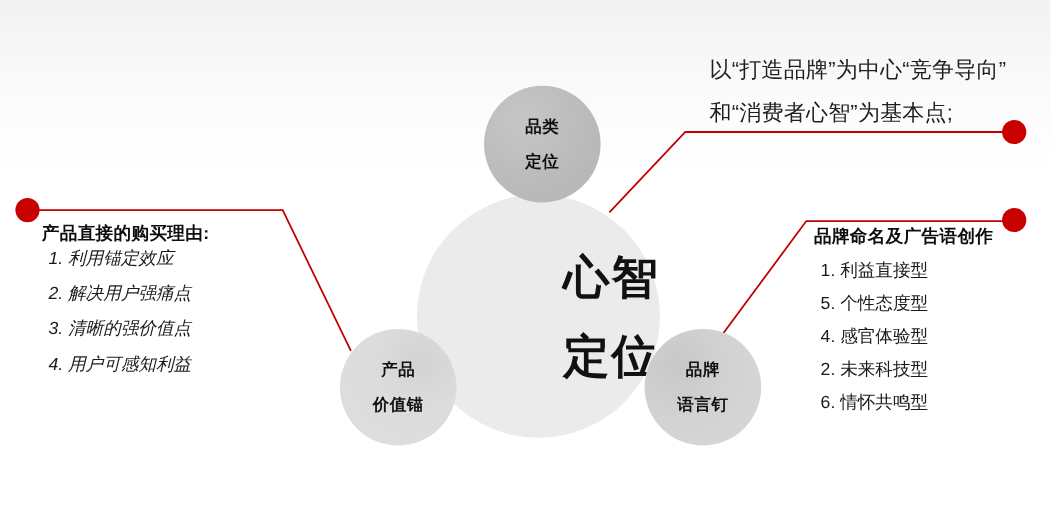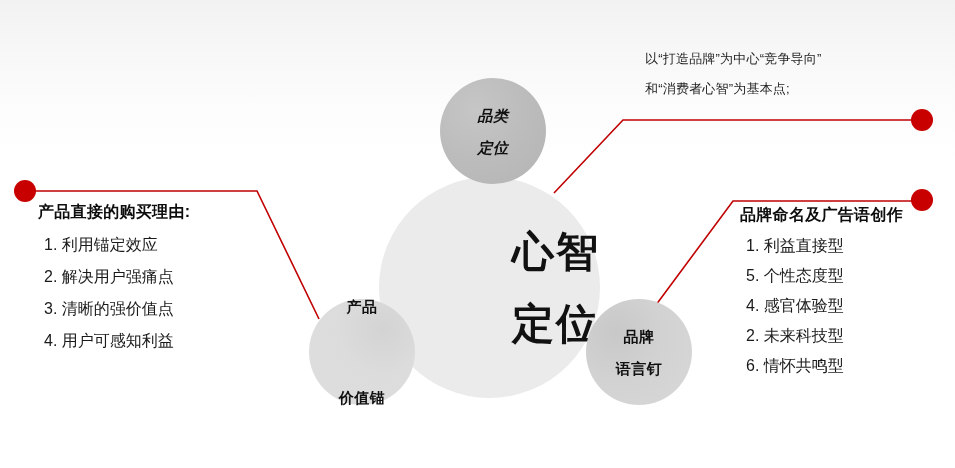--- a/index.html
+++ b/index.html
@@ -61,29 +61,27 @@
     font-size: 15px;
     letter-spacing: 0.5px;
   }
   .satellite .line + .line { margin-top: 17px; }
 
   #circle-category {
     left: 440px;
     top: 78px;
     background: radial-gradient(circle at 34% 30%, #c6c6c6 0%, #bcbcbc 48%, #b4b4b4 100%);
     z-index: 3;
-    font-style: italic;
   }
 
   #circle-product {
     left: 309px;
     top: 299px;
     background: radial-gradient(circle at 70% 28%, #d3d3d3 0%, #dcdcdc 42%, #dedede 100%);
     z-index: 3;
-    justify-content: space-between;
   }
 
   #circle-brand {
     left: 586px;
     top: 299px;
     background: radial-gradient(circle at 28% 32%, #c8c8c8 0%, #d2d2d2 45%, #d8d8d8 100%);
     z-index: 3;
   }
 
   
@@ -130,32 +128,32 @@
 
   .bl {
     font-size: 16px;
     font-weight: normal;
     color: #1a1a1a;
     white-space: nowrap;
   }
 
   
   #block-left { left: 38px; top: 202px; }
-  #block-left .bh { margin-bottom: 12px; }
-  #block-left .bl { margin-bottom: 11px; padding-left: 6px; }
+  #block-left .bh { margin-bottom: 2px; }
+  #block-left .bl { margin-bottom: 11px; padding-left: 6px; font-style: italic; }
 
   
   #block-right { left: 740px; top: 205px; }
   #block-right .bh { margin-bottom: 10px; }
   #block-right .bl { margin-bottom: 9px; padding-left: 6px; }
 
   
   #block-top { left: 645px; top: 50px; }
   #block-top .pl {
-    font-size: 13px;
+    font-size: 20px;
     color: #1f1f1f;
     white-space: nowrap;
     margin-bottom: 12px;
     letter-spacing: 0.2px;
   }
 </style>
 </head>
 <body>
 
 <div id="slide">

